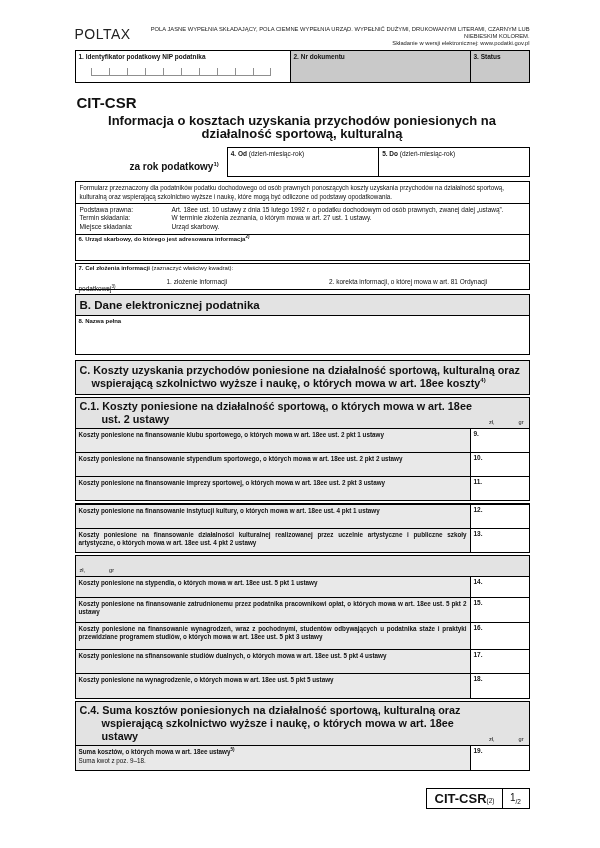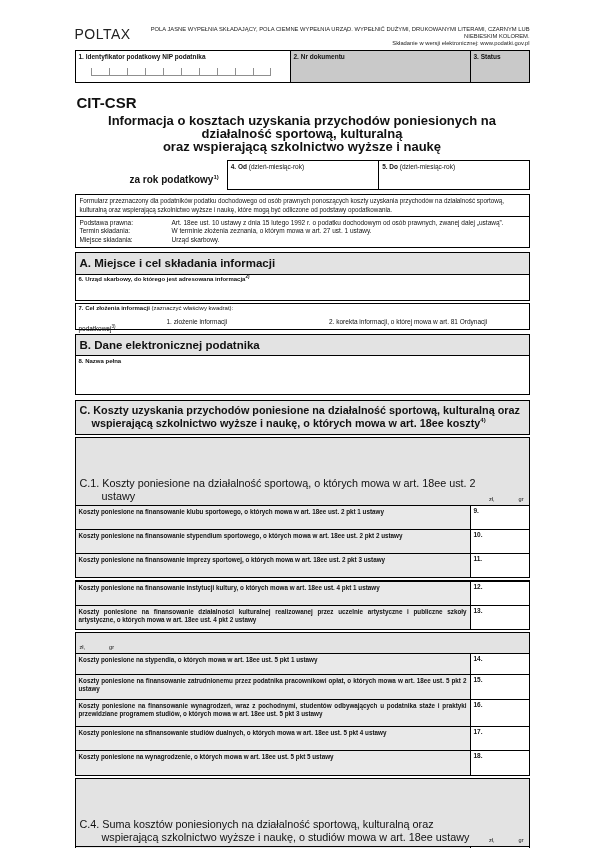--- a/index.html
+++ b/index.html
@@ -54,21 +54,21 @@
   .f8 { height: 40px; }
   .hint { font-weight: normal; }
   .options { margin-top: 5px; font-size: 6.5px; font-weight: normal; }
   .opt1 { margin-left: 88px; }
   .opt2 { margin-left: 100px; }
 
   .c-main-header { border: 1.6px solid #000; background: #e3e3e3; font-weight: bold; font-size: 10.8px; line-height: 13px; margin-top: 5px; padding: 3px 6px 4px 16px; text-indent: -12px; }
 
   .ctable { border: 1.6px solid #000; margin-top: 2px; }
   .chead { display: flex; background: #e3e3e3; padding: 2px 5px 2px 4px; min-height: 20px; }
-  .chead-title { flex: 1; font-size: 10.8px; font-weight: normal; line-height: 13px; padding-left: 22px; text-indent: -22px; margin-top: 37px; }
+  .chead-title { flex: 1; font-size: 10.8px; font-weight: bold; line-height: 13px; padding-left: 22px; text-indent: -22px; }
   .currency { align-self: flex-end; font-size: 5.6px; white-space: nowrap; margin-bottom: 1px; }
   .cur-zl { margin-right: 24px; }
 
   .trow { display: flex; border-top: 1px solid #000; min-height: 24px; }
   .trow.h21 { min-height: 21px; }
   .trow.h25 { min-height: 25px; }
   .trow.h27 { min-height: 27px; }
   .tlabel { flex: 0 0 395px; background: #e9e9e9; border-right: 1px solid #000; padding: 2px 3px; font-size: 6.3px; font-weight: bold; line-height: 8px; text-align: justify; }
   .tvalue { flex: 1; background: #fff; padding: 1px 3px; font-size: 6.5px; font-weight: bold; }
   .sublabel { font-weight: normal; display: block; margin-top: 1px; }
@@ -118,21 +118,20 @@
       </div>
       <div class="top-cell cell-status">
         <div>3. Status</div>
       </div>
     </div>
 
     <div class="form-code">CIT-CSR</div>
 
     <div class="main-title">
       <div>Informacja o kosztach uzyskania przychodów poniesionych na działalność sportową, kulturalną</div>
-      <div>oraz wspierającą szkolnictwo wyższe i naukę</div>
     </div>
 
     <div class="taxyear-row">
       <div class="taxyear-label"><span>za rok podatkowy</span><sup class="fn-big">1)</sup></div>
       <div class="date-boxes">
         <div class="date-box">
           <b>4. Od</b>
           <span class="hint">(dzień-miesiąc-rok)</span>
         </div>
         <div class="date-box">
@@ -152,21 +151,20 @@
       <div class="legal-row">
         <div class="legal-label">Termin składania:</div>
         <div class="legal-text">W terminie złożenia zeznania, o którym mowa w art. 27 ust. 1 ustawy.</div>
       </div>
       <div class="legal-row">
         <div class="legal-label">Miejsce składania:</div>
         <div class="legal-text">Urząd skarbowy.</div>
       </div>
     </div>
 
-    <div class="sec-header">A. Miejsce i cel składania informacji</div>
 
     <div class="fieldbox f6">
       <div class="tiny-label"><span>6. Urząd skarbowy, do którego jest adresowana informacja</span><sup class="fn">2)</sup></div>
     </div>
 
     <div class="fieldbox gap f7">
       <div class="tiny-label">
         <span>7. Cel złożenia informacji</span>
         <span class="hint">(zaznaczyć właściwy kwadrat):</span>
       </div>
@@ -235,21 +233,21 @@
         <div class="tvalue"><span>17.</span></div>
       </div>
       <div class="trow h25">
         <div class="tlabel">Koszty poniesione na wynagrodzenie, o których mowa w art. 18ee ust. 5 pkt 5 ustawy</div>
         <div class="tvalue"><span>18.</span></div>
       </div>
     </div>
 
     <div class="ctable">
       <div class="chead">
-        <div class="chead-title">C.4. Suma kosztów poniesionych na działalność sportową, kulturalną oraz wspierającą szkolnictwo wyższe i naukę, o studiów mowa w art. 18ee ustawy</div>
+        <div class="chead-title">C.4. Suma kosztów poniesionych na działalność sportową, kulturalną oraz wspierającą szkolnictwo wyższe i naukę, o których mowa w art. 18ee ustawy</div>
         <div class="currency"><span class="cur-zl">zł,</span><span>gr</span></div>
       </div>
       <div class="trow h25">
         <div class="tlabel">
           <span>Suma kosztów, o których mowa w art. 18ee ustawy</span><sup class="fn">5)</sup>
           <span class="sublabel">Suma kwot z poz. 9–18.</span>
         </div>
         <div class="tvalue"><span>19.</span></div>
       </div>
     </div>

